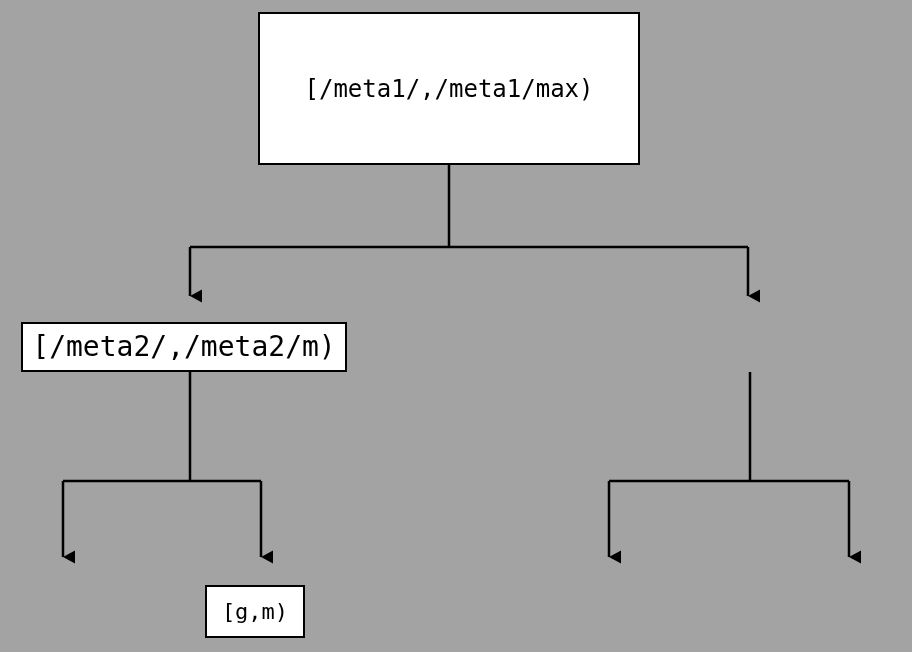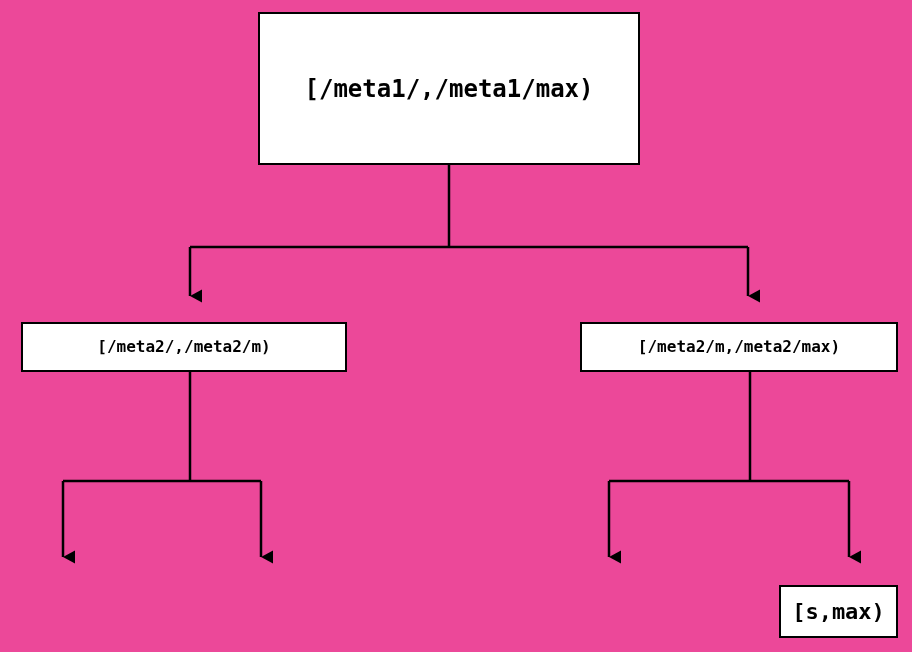--- a/index.html
+++ b/index.html
@@ -35,27 +35,27 @@
     justify-content: center;
     color: #000000;
     white-space: pre;
   }
   .node-label {
     display: block;
     line-height: 1;
     letter-spacing: 0px;
   }
   .root-node   { font-size: 24px; }
-  .mid-node    { font-size: 16px; }
+  .mid-node    { font-size: 28px; }
   .leaf-node   { font-size: 22px; }
 </style>
 </head>
 <body>
 
-<div id="diagram-canvas" style="background: #ec4899; font-weight: bold;">
+<div id="diagram-canvas" style="background: #a3a3a3;">
 
   <svg id="tree-svg" viewBox="0 0 912 652" xmlns="http://www.w3.org/2000/svg">
     <defs>
       <marker id="arrow-down" markerWidth="14" markerHeight="13" refX="7" refY="12.5" orient="auto" markerUnits="userSpaceOnUse">
         <polygon points="0.5,0.5 13.5,0.5 7,12.5" fill="#000000"></polygon>
       </marker>
     </defs>
 
     <g stroke="#000000" stroke-width="2.5" fill="none" stroke-linecap="butt">
 
@@ -78,24 +78,21 @@
   </svg>
 
   <div class="node-box root-node" id="node-root" style="left: 258px; top: 12px; width: 382px; height: 153px; border-color: rgb(0, 0, 0); color: rgb(0, 0, 0);">
     <span class="node-label">[/meta1/,/meta1/max)</span>
   </div>
 
   <div class="node-box mid-node" id="node-mid_left" style="left: 21px; top: 322px; width: 326px; height: 50px; border-color: rgb(0, 0, 0); color: rgb(0, 0, 0);">
     <span class="node-label">[/meta2/,/meta2/m)</span>
   </div>
 
-  <div class="node-box mid-node" id="node-mid_right" style="left: 580px; top: 322px; width: 318px; height: 50px; border-color: rgb(0, 0, 0); color: rgb(0, 0, 0);">
-    <span class="node-label">[/meta2/m,/meta2/max)</span>
+
+
+  <div class="node-box leaf-node" id="node-leaf_2" style="left: 205px; top: 585px; width: 100px; height: 53px; border-color: rgb(0, 0, 0); color: rgb(0, 0, 0);">
+    <span class="node-label">[g,m)</span>
   </div>
 
 
 
-
-  <div class="node-box leaf-node" id="node-leaf_4" style="left: 779px; top: 585px; width: 119px; height: 53px; border-color: rgb(0, 0, 0); color: rgb(0, 0, 0);">
-    <span class="node-label">[s,max)</span>
-  </div>
-
 </div>
 
 </body></html>

